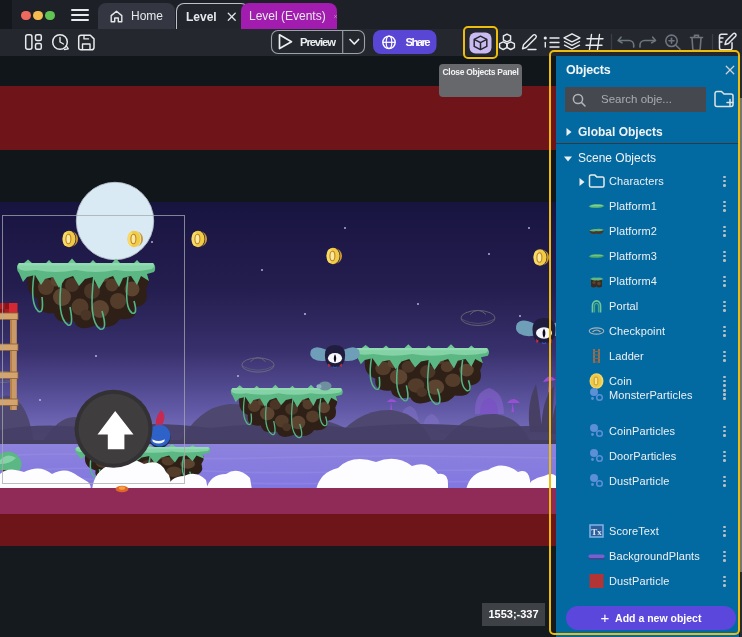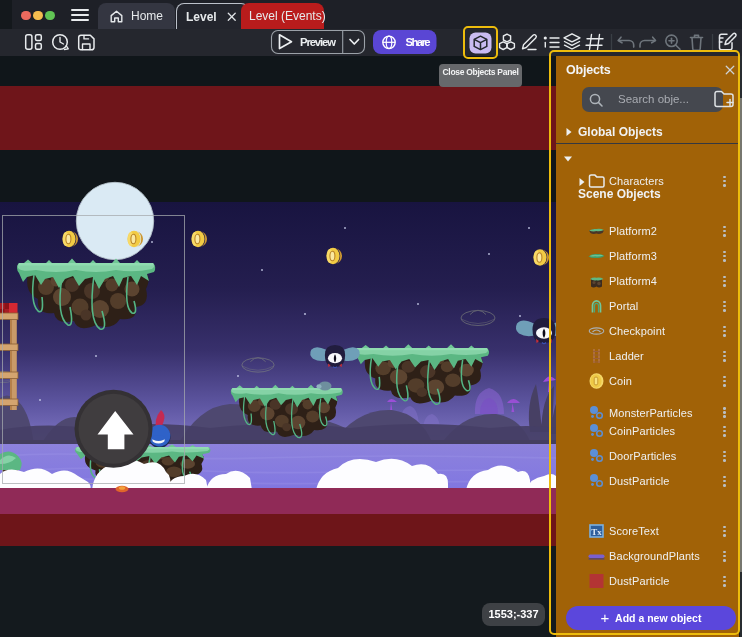--- a/index.html
+++ b/index.html
@@ -8,31 +8,31 @@
   #app { position:relative; width:742px; height:637px; }
   
   #tabbar { position:absolute; left:12px; top:0; width:742px; height:29px; background:#1e2027; }
   .tl { position:absolute; top:10.5px; width:9.5px; height:9.5px; border-radius:50%; }
   .tab { position:absolute; top:3px; height:26px; border-radius:8px 8px 0 0; display:flex; align-items:center; color:#e6e9eb; font-size:12px; white-space:nowrap; }
   
   #toolbar { position:absolute; left:0; top:29px; width:742px; height:27px; background:#25272e; }
   
   #scene { position:absolute; left:0; top:56px; width:556px; height:581px; }
   
-  #panel { position:absolute; left:556px; top:56px; width:183px; height:581px; background:#a16207;padding-left:38px; }
+  #panel { position:absolute; left:556px; top:56px; width:183px; height:581px; background:#0369a1;padding-left:38px; }
   .row { position:absolute; left:0; width:183px; height:25px; }
   .rowtxt { position:absolute; left:53px; top:50%; transform:translateY(-50%); color:#eef0f2; font-size:11px; letter-spacing:0.1px; }
   .kebab { position:absolute; right:13px; top:50%; transform:translateY(-50%); width:3px; }
   .kebab i { display:block; width:2.6px; height:2.6px; border-radius:50%; background:#b9bfc4; margin:1.6px 0; }
   .icon16 { position:absolute; left:32px; top:50%; transform:translateY(-50%); width:17px; height:17px; }
   
   #hl-panel { position:absolute; left:549px; top:50px; width:191px; height:585px; border:2.5px solid #edbc0c; border-radius:5px; pointer-events:none; }
   #hl-icon { position:absolute; left:463px; top:26px; width:35px; height:33px; border:2.5px solid #edbc0c; border-radius:5px; }
-  #tooltip { position:absolute; left:439px; top:64px; width:83px; height:23px; white-space:nowrap; line-height:17px; background:#66686b; border-radius:4px; color:#f2f3f4; font-size:8.5px; font-weight:bold; letter-spacing:-0.3px; text-align:center; }
-  #coords { position:absolute; left:482px; top:603px; width:63px; height:23px; background:#3e4145; border-radius:8px; color:#fff; font-size:11px; font-weight:bold; text-align:center; line-height:23px; }
+  #tooltip { position:absolute; left:439px; top:64px; width:83px; height:33px; white-space:nowrap; line-height:17px; background:#66686b; border-radius:4px; color:#f2f3f4; font-size:8.5px; font-weight:bold; letter-spacing:-0.3px; text-align:center; }
+  #coords { position:absolute; left:482px; top:603px; width:63px; height:23px; background:#3e4145; border-radius:0; color:#fff; font-size:11px; font-weight:bold; text-align:center; line-height:23px; }
   #sliver { position:absolute; left:739.5px; top:56px; width:2.5px; height:581px; background:#282c30; }
   #sliver i { position:absolute; left:0; top:42px; width:2.5px; height:474px; background:#77776f; }
 </style>
 </head>
 <body>
 <div id="app">
   <div id="tabbar">
     <div class="tl" style="left:9px;  background:#ee6a5e;"></div>
     <div class="tl" style="left:21px; background:#f5bd4f;"></div>
     <div class="tl" style="left:33px; background:#61c554;"></div>
@@ -51,21 +51,21 @@
     </div>
     <div class="tab" style="left:164px; width:73px; background:#23252d; border:1px solid #bcc1ca; border-bottom:none; font-weight:bold;">
       <span style="margin-left:9px;">Level</span>
       <svg style="margin-left:10px;" width="9.5" height="9.5" viewBox="0 0 11 11">
           <g stroke="#dfe3e6" stroke-width="1.5" stroke-linecap="round">
             <line x1="1.5" y1="1.5" x2="9.5" y2="9.5"></line>
             <line x1="9.5" y1="1.5" x2="1.5" y2="9.5"></line>
           </g>
         </svg>
     </div>
-    <div class="tab" style="left:229px; width:83px; background:#b91c1c;">
+    <div class="tab" style="left:229px; width:96px; background:#a21caf;">
       <span style="margin-left:8px;">Level (Events)</span>
       <svg style="margin-left:8px;" width="9" height="9" viewBox="0 0 11 11">
           <g stroke="#c4c9cd" stroke-width="1.5" stroke-linecap="round">
             <line x1="1.5" y1="1.5" x2="9.5" y2="9.5"></line>
             <line x1="9.5" y1="1.5" x2="1.5" y2="9.5"></line>
           </g>
         </svg>
     </div>
   </div>
 
@@ -358,21 +358,21 @@
   </div>
 
   <div id="panel">
     <div style="position:absolute; left:10px; top:7px; color:#f2f4f6; font-size:12.5px; font-weight:bold; letter-spacing:-0.2px;">Objects</div>
     <svg class="abs" style="left:169px; top:9px;" width="10" height="10" viewBox="0 0 12 12">
         <g stroke="#cdd2d6" stroke-width="1.5" stroke-linecap="round">
           <line x1="1.5" y1="1.5" x2="10.5" y2="10.5"></line>
           <line x1="10.5" y1="1.5" x2="1.5" y2="10.5"></line>
         </g>
       </svg>
-    <div style="position:absolute; left:26px; top:31px; width:141px; height:25px; background:#45484f; border-radius:7px;">
+    <div style="position:absolute; left:9px; top:31px; width:141px; height:25px; background:#45484f; border-radius:1px;">
       <svg class="abs" style="left:7px; top:6px;" width="14" height="14" viewBox="0 0 14 14">
           <circle cx="6" cy="6" r="4.6" fill="none" stroke="#aeb4ba" stroke-width="1.5"></circle>
           <line x1="9.4" y1="9.4" x2="13" y2="13" stroke="#aeb4ba" stroke-width="1.5" stroke-linecap="round"></line>
         </svg>
       <div style="position:absolute; left:36px; top:6px; color:#a9acb2; font-size:11.5px;">Search obje...</div>
     </div>
     <svg class="abs" style="left:157px; top:33px;" width="22" height="20" viewBox="0 0 22 20">
       <path d="M2 4.5 a2 2 0 0 1 2 -2 h4.5 l2.5 2.5 h7 a2 2 0 0 1 2 2 v8.5 a2 2 0 0 1 -2 2 h-14 a2 2 0 0 1 -2 -2 Z" fill="none" stroke="#dfe3e6" stroke-width="1.5" stroke-linejoin="round"></path>
       <line x1="14" y1="13.5" x2="20" y2="13.5" stroke="#dfe3e6" stroke-width="1.5" stroke-linecap="round"></line>
       <line x1="17" y1="10.5" x2="17" y2="16.5" stroke="#dfe3e6" stroke-width="1.5" stroke-linecap="round"></line>
@@ -382,38 +382,50 @@
       <svg class="abs" style="left:9px; top:8px;" width="8" height="10" viewBox="0 0 8 10">
           <path d="M1.5 1 L6.5 5 L1.5 9 Z" fill="#eceff1"></path>
         </svg>
       <div style="position:absolute; left:22px; top:50%; transform:translateY(-50%); color:#f0f2f4; font-size:12px; font-weight:bold;">Global Objects</div>
     </div>
     <div style="position:absolute; left:0; top:87px; width:183px; height:1px; background:#343841;"></div>
     <div class="row" style="top:89px; height:25px;">
       <svg class="abs" style="left:7px; top:10px;" width="10" height="8" viewBox="0 0 10 8">
           <path d="M1 1.5 L5 6.5 L9 1.5 Z" fill="#eceff1"></path>
         </svg>
-      <div style="position:absolute; left:22px; top:50%; transform:translateY(-50%); color:#f0f2f4; font-size:12px; font-weight:bold;margin-top:36px;">Scene Objects</div>
+      <div style="position:absolute; left:22px; top:50%; transform:translateY(-50%); color:#f0f2f4; font-size:12px; font-weight:normal;">Scene Objects</div>
     </div>
 
     <div class="row" style="top:112.5px;">
       <svg class="abs" style="left:22px; top:8px;" width="8" height="10" viewBox="0 0 8 10">
           <path d="M1.5 1 L6.5 5 L1.5 9 Z" fill="#eceff1"></path>
         </svg>
       <svg class="icon16" viewBox="0 0 17 17">
           <path d="M1.5 4 a1.6 1.6 0 0 1 1.6 -1.6 h3.6 l2 2 h5.7 a1.6 1.6 0 0 1 1.6 1.6 v7 a1.6 1.6 0 0 1 -1.6 1.6 h-11.3 a1.6 1.6 0 0 1 -1.6 -1.6 Z" fill="none" stroke="#e8ebee" stroke-width="1.5" stroke-linejoin="round"></path>
         </svg>
       <div class="rowtxt">Characters</div>
       <div class="kebab">
           <i></i>
           <i></i>
           <i></i>
         </div>
     </div>
 
+    <div class="row" style="top:137.5px;">
+      <svg class="icon16" viewBox="0 0 17 17">
+          <path d="M0.5 9 Q4 6 8.5 6.6 Q13.5 6 16.5 8.4 Q13 11 8.5 10.4 Q4 11.2 0.5 9 Z" fill="#4fae74"></path>
+          <path d="M1.5 8.4 Q6 6.6 10 7.4 Q13.5 7 15.5 8 Q11 9.6 7 8.8 Q4 9.4 1.5 8.4 Z" fill="#7bd0a0"></path>
+        </svg>
+      <div class="rowtxt">Platform1</div>
+      <div class="kebab">
+          <i></i>
+          <i></i>
+          <i></i>
+        </div>
+    </div>
     <div class="row" style="top:162.5px;">
       <svg class="icon16" viewBox="0 0 17 17">
           <path d="M1 8 Q5 6.6 8.5 7 Q12.5 6.6 16 8 L14.5 10.5 Q11 12 8.5 11 Q5 12 2.5 10.5 Z" fill="#4a3527"></path>
           <path d="M1 8 Q5 5.8 8.5 6.6 Q12.5 5.8 16 7.6 Q11.5 9.4 8.5 8.6 Q5 9.6 1 8 Z" fill="#5fb883"></path>
         </svg>
       <div class="rowtxt">Platform2</div>
       <div class="kebab">
           <i></i>
           <i></i>
           <i></i>
@@ -495,21 +507,21 @@
           <ellipse cx="8" cy="8.5" rx="5.6" ry="6.8" fill="#efca46"></ellipse>
           <rect x="6.2" y="4.5" width="3.6" height="8" rx="1.8" fill="#f9e37e" stroke="#c89a33" stroke-width="1"></rect>
         </svg>
       <div class="rowtxt">Coin</div>
       <div class="kebab">
           <i></i>
           <i></i>
           <i></i>
         </div>
     </div>
-    <div class="row" style="top:344px;">
+    <div class="row" style="top:326px;">
       <svg class="icon16" viewBox="0 0 17 17">
           <circle cx="6" cy="5.5" r="4" fill="#5b8fd6"></circle>
           <circle cx="11.5" cy="11" r="2.8" fill="none" stroke="#5b8fd6" stroke-width="1.5"></circle>
           <circle cx="4.5" cy="12" r="1.4" fill="#5b8fd6"></circle>
         </svg>
       <div class="rowtxt">MonsterParticles</div>
       <div class="kebab">
           <i></i>
           <i></i>
           <i></i>

